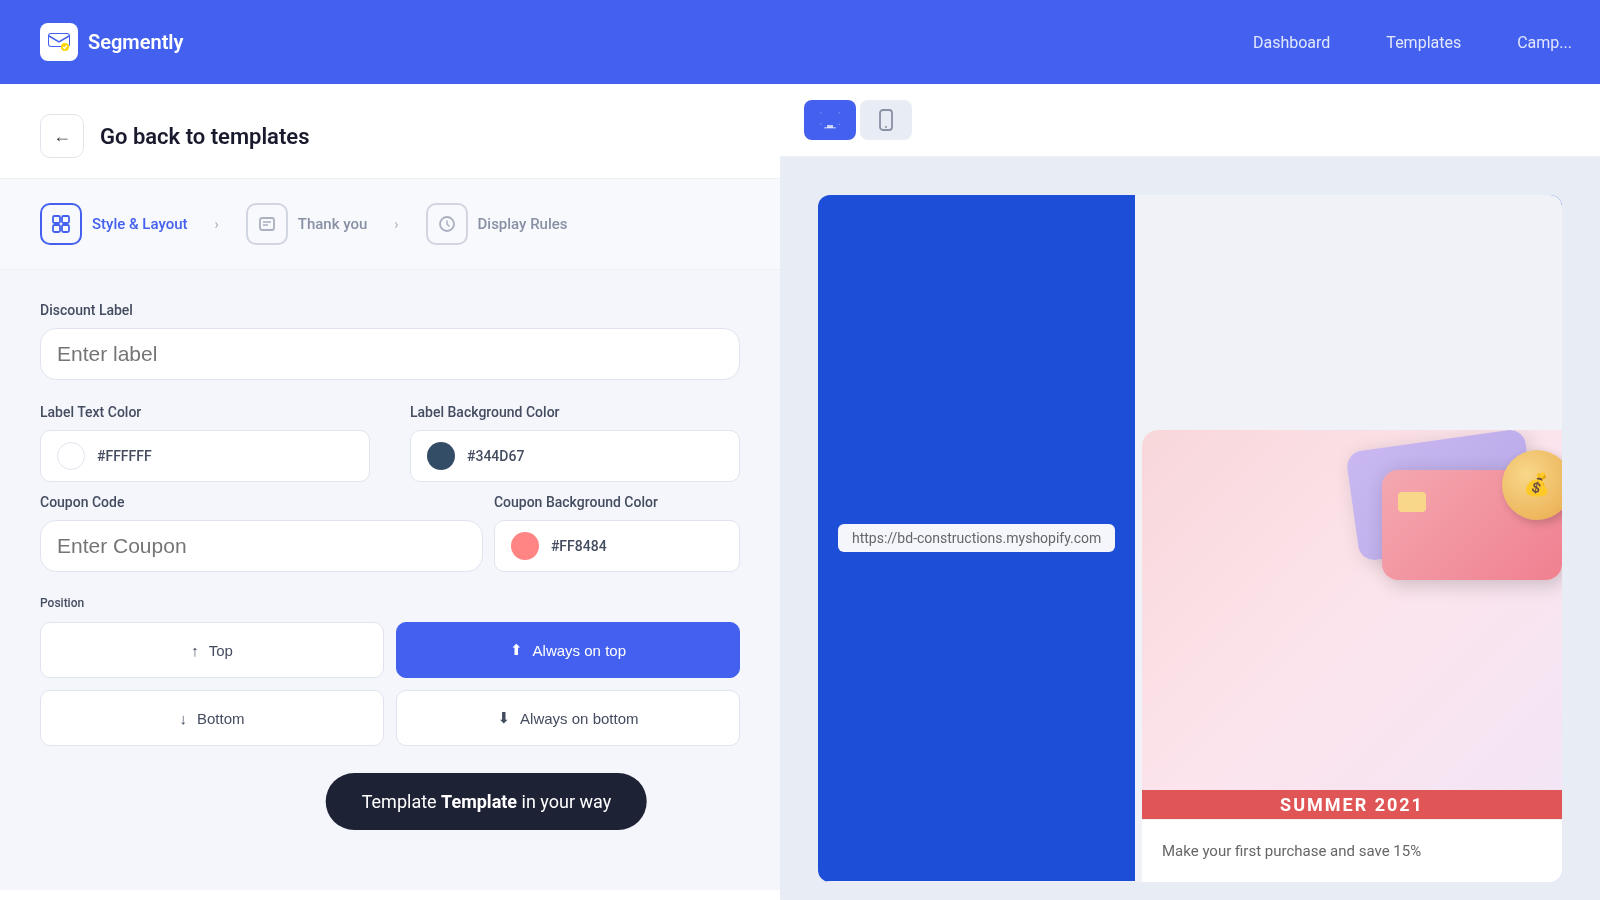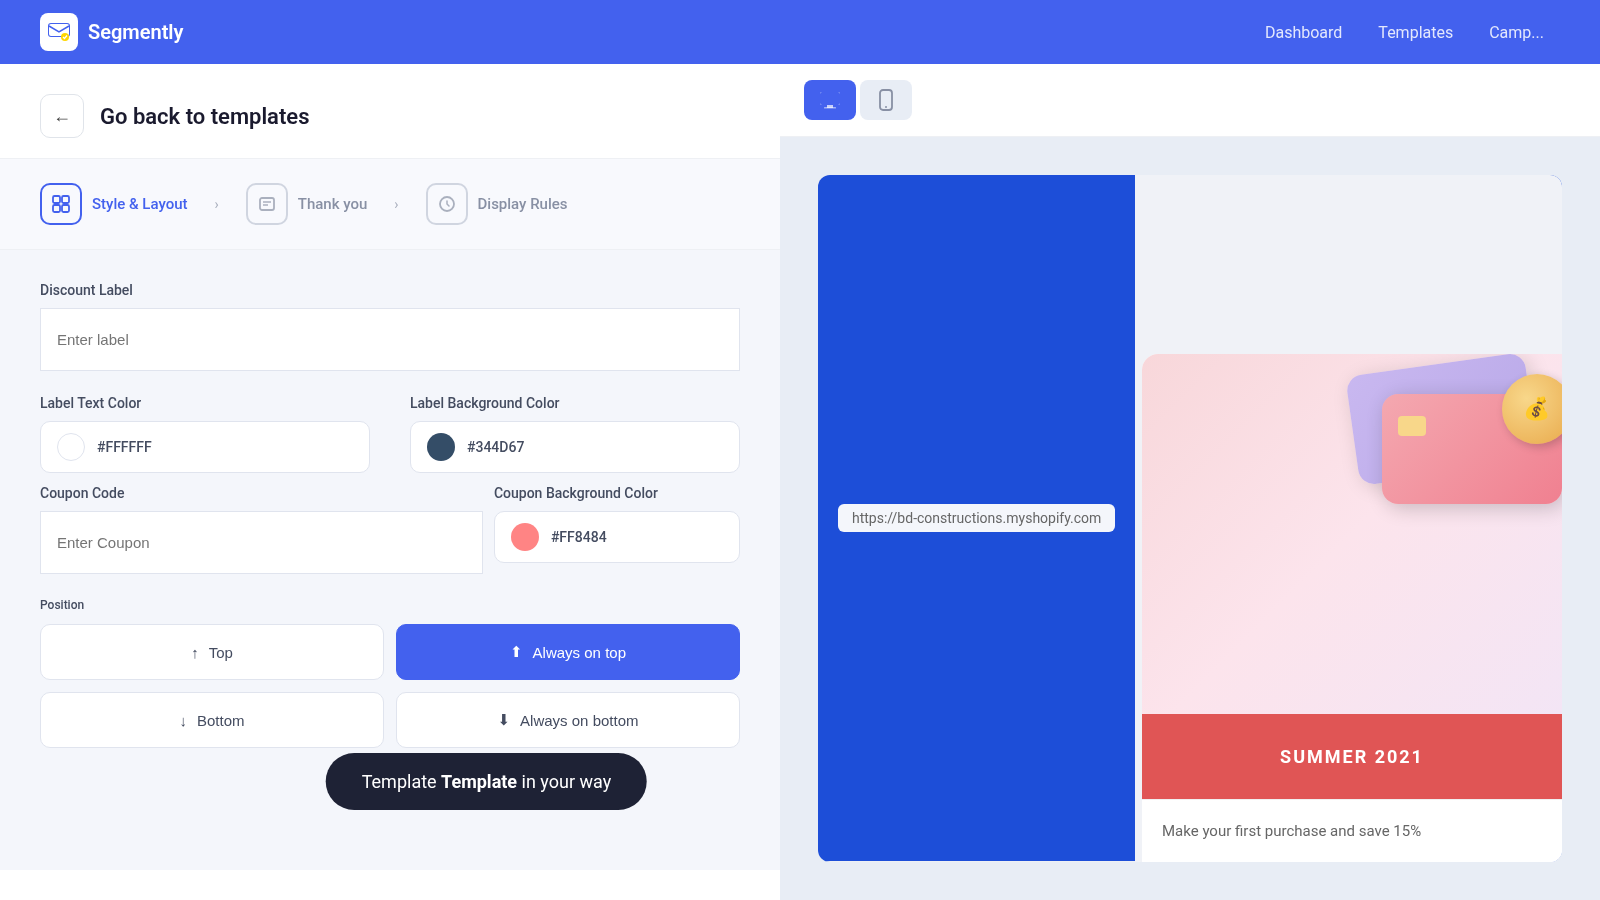--- a/index.html
+++ b/index.html
@@ -1,21 +1,21 @@
 <!DOCTYPE html>
 <html><head>
   <meta charset="utf-8">
   <style>
     * { box-sizing: border-box; margin: 0; padding: 0; }
     body { font-family: -apple-system, BlinkMacSystemFont, 'Segoe UI', Roboto, sans-serif; background: #f0f4f8; width: 1600px; height: 900px; overflow: hidden; }
 
     
     .header {
       background: #4361ee;
-      height: 64px;
+      height: 84px;
       display: flex;
       align-items: center;
       padding: 0 40px;
       position: relative;
     }
     .header-logo {
       display: flex;
       align-items: center;
       gap: 10px;
     }
@@ -28,23 +28,23 @@
       align-items: center;
       justify-content: center;
     }
     .header-logo-text {
       color: white;
       font-size: 20px;
       font-weight: 600;
     }
     .header-nav {
       position: absolute;
-      right: 56px;
-      display: flex;
-      gap: 36px;
+      right: 28px;
+      display: flex;
+      gap: 56px;
     }
     .header-nav-item {
       color: rgba(255,255,255,0.85);
       font-size: 16px;
       cursor: pointer;
     }
 
     
     .main {
       display: flex;
@@ -142,25 +142,25 @@
     }
     .form-label {
       font-size: 14px;
       font-weight: 500;
       color: #444c60;
       margin-bottom: 10px;
       display: block;
     }
     .form-input {
       width: 100%;
-      height: 63px;
+      height: 52px;
       border: 1.5px solid #e0e4ee;
-      border-radius: 0;
+      border-radius: 16px;
       padding: 0 16px;
-      font-size: 15px;
+      font-size: 21px;
       color: #8890a4;
       background: white;
       outline: none;
     }
 
     .color-row {
       display: flex;
       gap: 40px;
       margin-bottom: 12px;
     }
@@ -393,21 +393,21 @@
     }
 
     
     .preview-banner {
       background: #e05555;
       color: white;
       text-align: center;
       font-size: 18px;
       font-weight: 700;
       letter-spacing: 2px;
-      padding: 32px;
+      padding: 4px;
     }
 
     
     .preview-footer {
       background: white;
       padding: 20px;
       border-top: 1px solid #f0f0f0;
     }
     .purchase-text {
       font-size: 15px;

